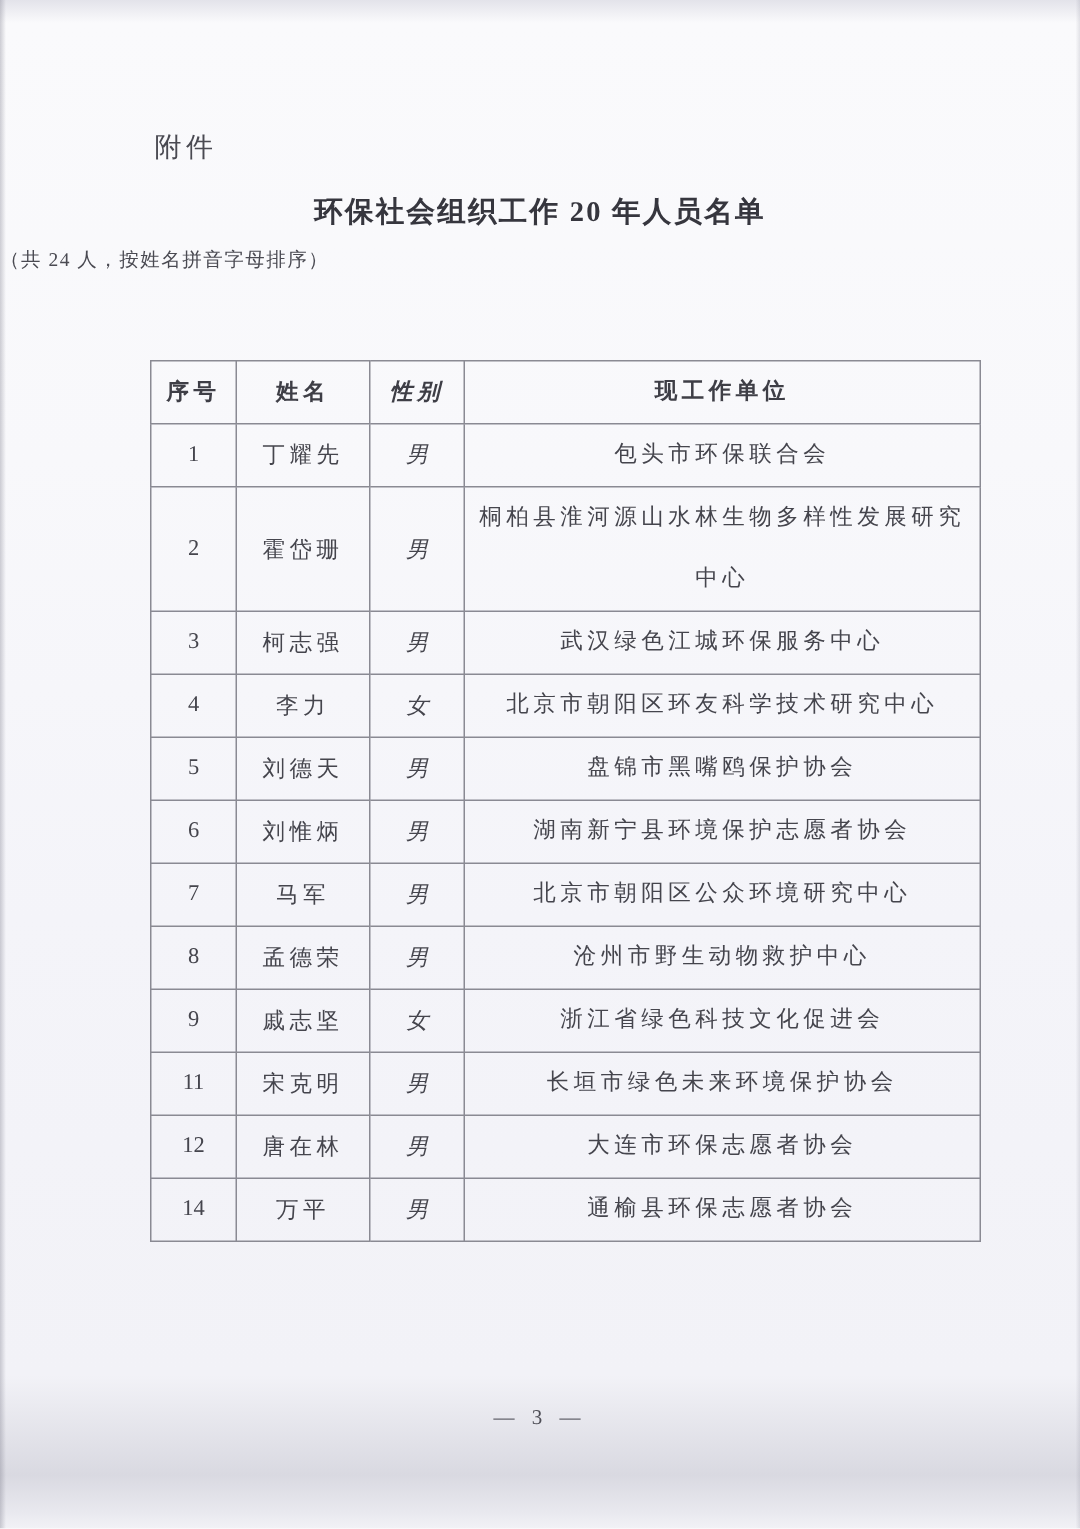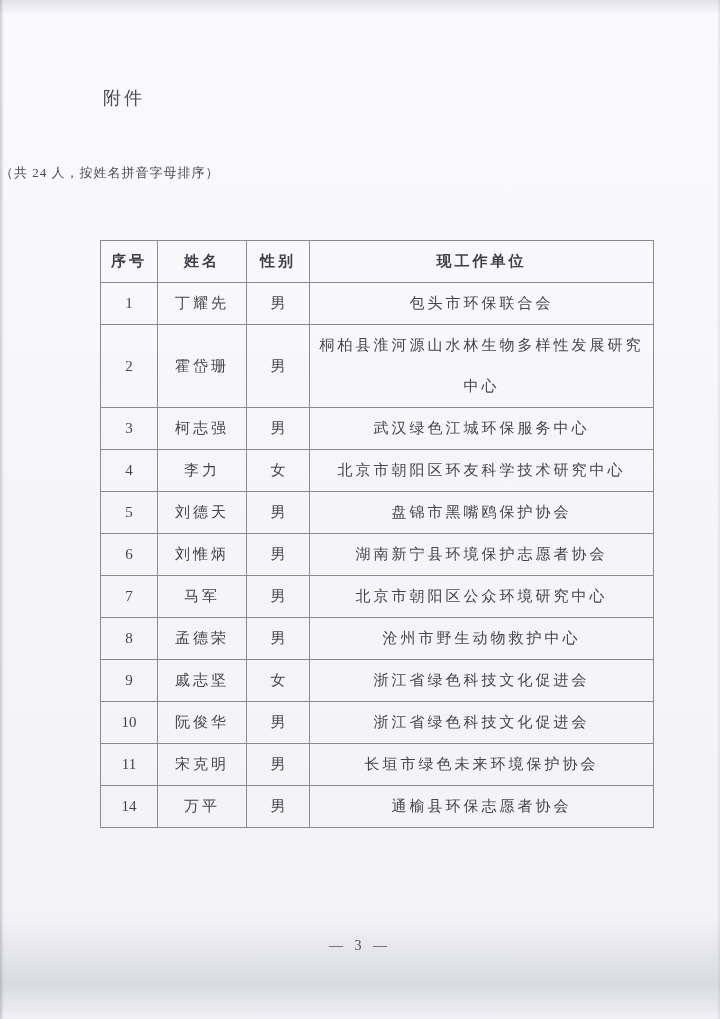--- a/index.html
+++ b/index.html
@@ -84,40 +84,41 @@
   }
   table.roster thead tr { height: 36px; }
   table.roster tbody tr { height: 41px; }
   table.roster th {
     font-weight: 600;
     letter-spacing: 3px;
     color: #3e3e46;
   }
   .c-no    { width: 48px;  letter-spacing: 0; margin-top: 40px; }
   .c-name  { width: 80px;  letter-spacing: 3px; }
-  .c-gender{ width: 54px;  letter-spacing: 0; }
+  .c-gender{ width: 54px;  letter-spacing: 0; font-style: italic; }
   .c-org   { width: 335px; letter-spacing: 3px; line-height: 41px; }
   .page-number {
     position: absolute;
     left: 0;
     right: 0;
     top: 938px;
     text-align: center;
     font-size: 14px;
     letter-spacing: 4px;
     color: #4e4e56;
   }
 </style>
 </head>
 <body>
 
 <div class="photo">
 
   <div class="attachment">附件</div>
 
+  <div class="doc-title">环保社会组织工作 20 年人员名单</div>
 
   <div class="doc-subtitle">（共 24 人，按姓名拼音字母排序）</div>
 
   <table class="roster">
     <thead>
       <tr>
         <th class="c-no">序号</th>
         <th class="c-name">姓名</th>
         <th class="c-gender">性别</th>
         <th class="c-org">现工作单位</th>
@@ -172,32 +173,32 @@
     <td class="c-gender">男</td>
     <td class="c-org">沧州市野生动物救护中心</td>
   </tr>
         <tr>
     <td class="c-no">9</td>
     <td class="c-name">戚志坚</td>
     <td class="c-gender">女</td>
     <td class="c-org">浙江省绿色科技文化促进会</td>
   </tr>
         <tr>
-    <td class="c-no">10</td>
-    <td class="c-name">阮俊华</td>
-    <td class="c-gender">男</td>
-    <td class="c-org">浙江省绿色科技文化促进会</td>
-  </tr>
-        <tr>
     <td class="c-no">11</td>
     <td class="c-name">宋克明</td>
     <td class="c-gender">男</td>
     <td class="c-org">长垣市绿色未来环境保护协会</td>
   </tr>
         <tr>
+    <td class="c-no">12</td>
+    <td class="c-name">唐在林</td>
+    <td class="c-gender">男</td>
+    <td class="c-org">大连市环保志愿者协会</td>
+  </tr>
+        <tr>
     <td class="c-no">14</td>
     <td class="c-name">万平</td>
     <td class="c-gender">男</td>
     <td class="c-org">通榆县环保志愿者协会</td>
   </tr>
       </tbody>
   </table>
 
   <div class="page-number">— 3 —</div>
 

